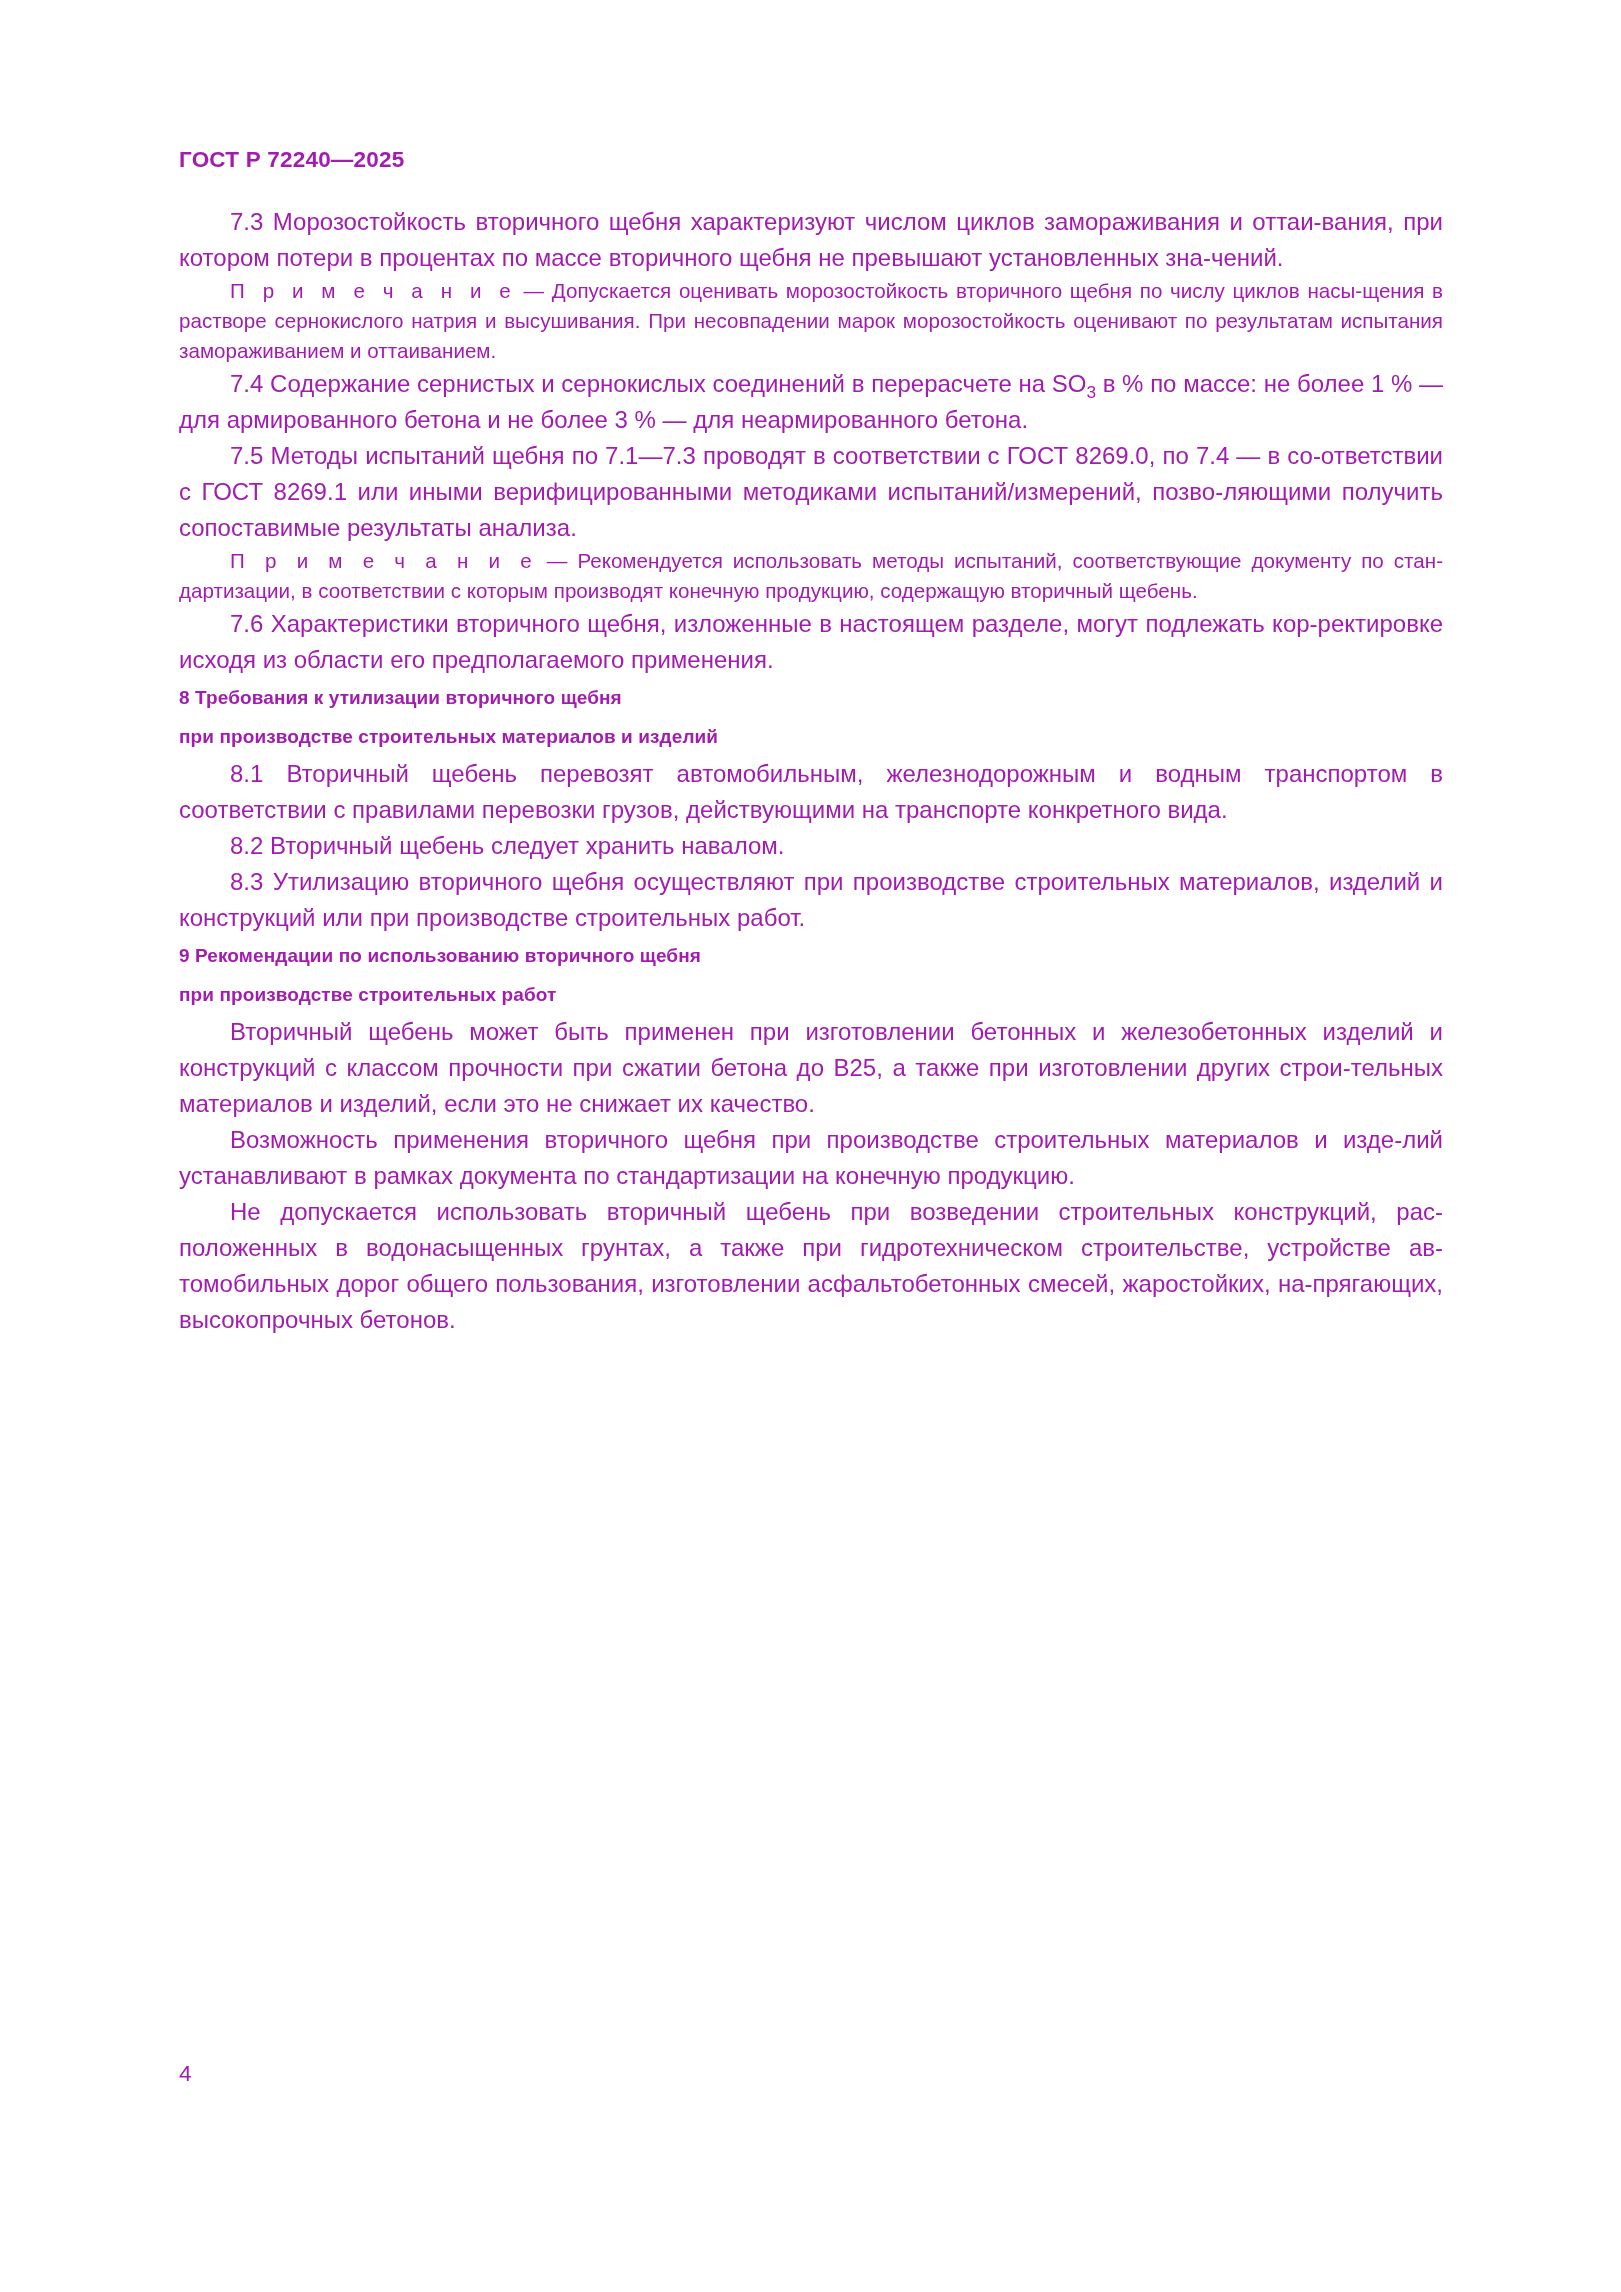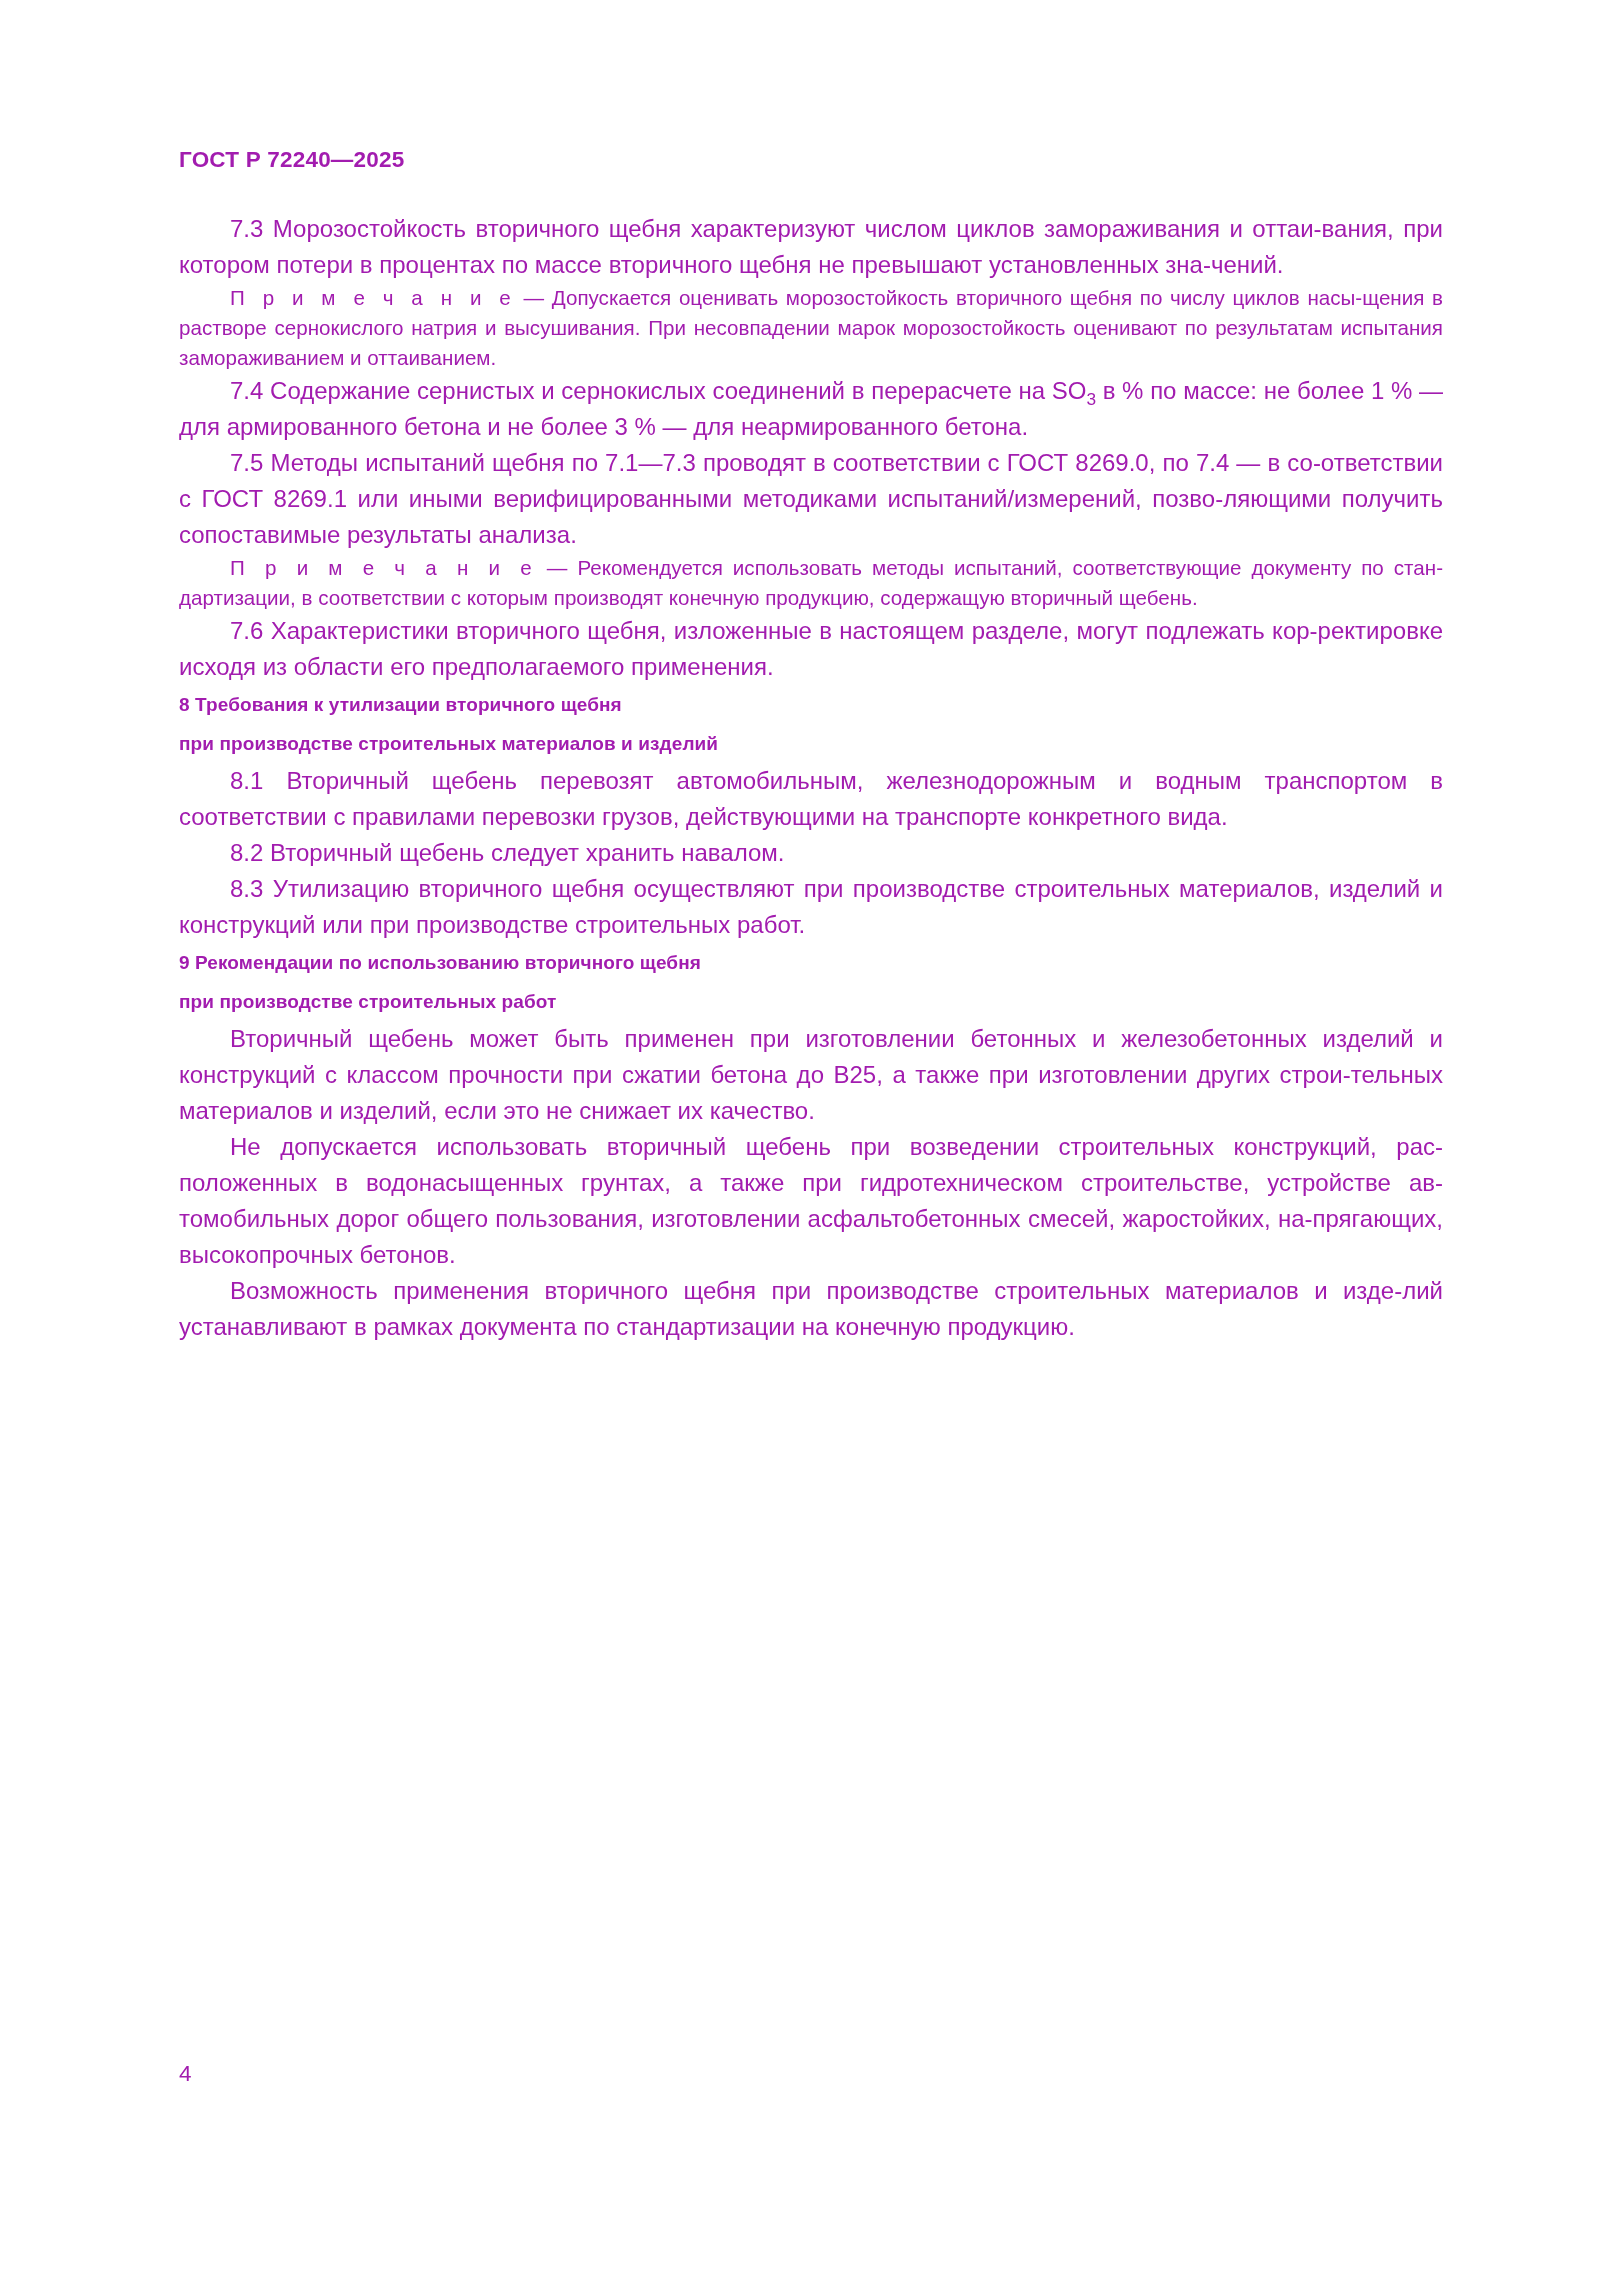--- a/index.html
+++ b/index.html
@@ -27,21 +27,21 @@
     left: 179px;
     font-size: 22.5px;
     font-weight: bold;
     letter-spacing: 0.2px;
     white-space: nowrap;
   }
 
   
   .content {
     position: absolute;
-    top: 211px;
+    top: 204px;
     left: 179px;
     width: 1264px;
   }
 
   p.body {
     margin: 0;
     font-size: 24px;
     line-height: 36px;
     text-align: justify;
     text-justify: inter-word;
@@ -123,21 +123,21 @@
     <p class="body sp-sec-after">8.1 Вторичный щебень перевозят автомобильным, железнодорожным и водным транспортом в соответствии с правилами перевозки грузов, действующими на транспорте конкретного вида.</p>
     <p class="body sp-para">8.2 Вторичный щебень следует хранить навалом.</p>
     <p class="body sp-para">8.3 Утилизацию вторичного щебня осуществляют при производстве строительных материалов, изделий и конструкций или при производстве строительных работ.</p>
 
     <h2 class="section sp-sec-before">
       <span class="ln">9 Рекомендации по использованию вторичного щебня</span>
       <span class="ln">при производстве строительных работ</span>
     </h2>
 
     <p class="body sp-sec-after">Вторичный щебень может быть применен при изготовлении бетонных и железобетонных изделий и конструкций с классом прочности при сжатии бетона до В25, а также при изготовлении других строи-тельных материалов и изделий, если это не снижает их качество.</p>
+    <p class="body sp-para">Возможность применения вторичного щебня при производстве строительных материалов и изде-лий устанавливают в рамках документа по стандартизации на конечную продукцию.</p>
     <p class="body sp-para">Не допускается использовать вторичный щебень при возведении строительных конструкций, рас-положенных в водонасыщенных грунтах, а также при гидротехническом строительстве, устройстве ав-томобильных дорог общего пользования, изготовлении асфальтобетонных смесей, жаростойких, на-прягающих, высокопрочных бетонов.</p>
-    <p class="body sp-para">Возможность применения вторичного щебня при производстве строительных материалов и изде-лий устанавливают в рамках документа по стандартизации на конечную продукцию.</p>
 
   </div>
 
   <div class="folio">4</div>
 
 </div>
 
 
 </body></html>

